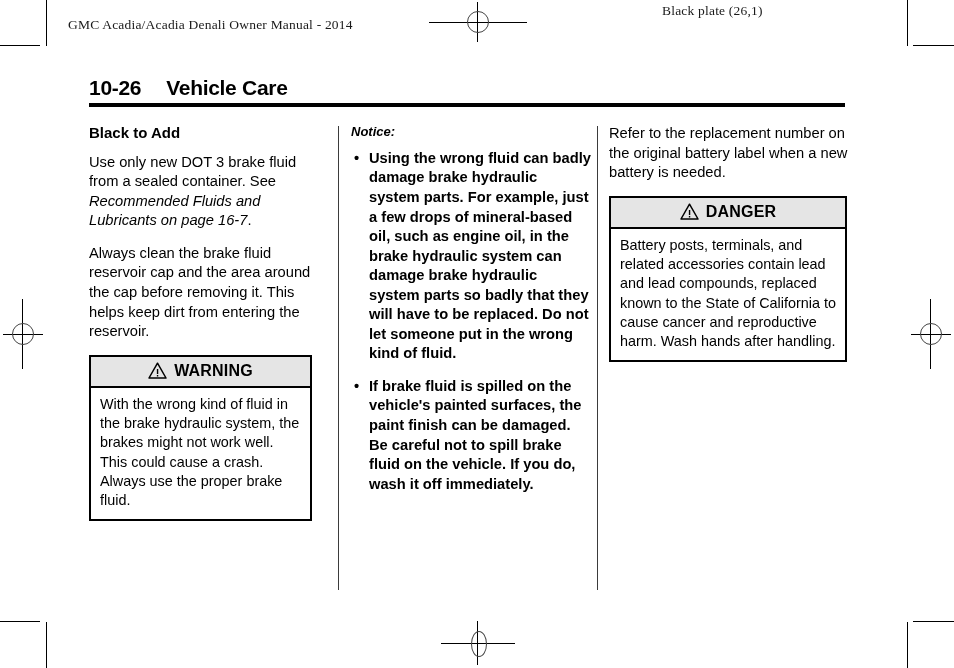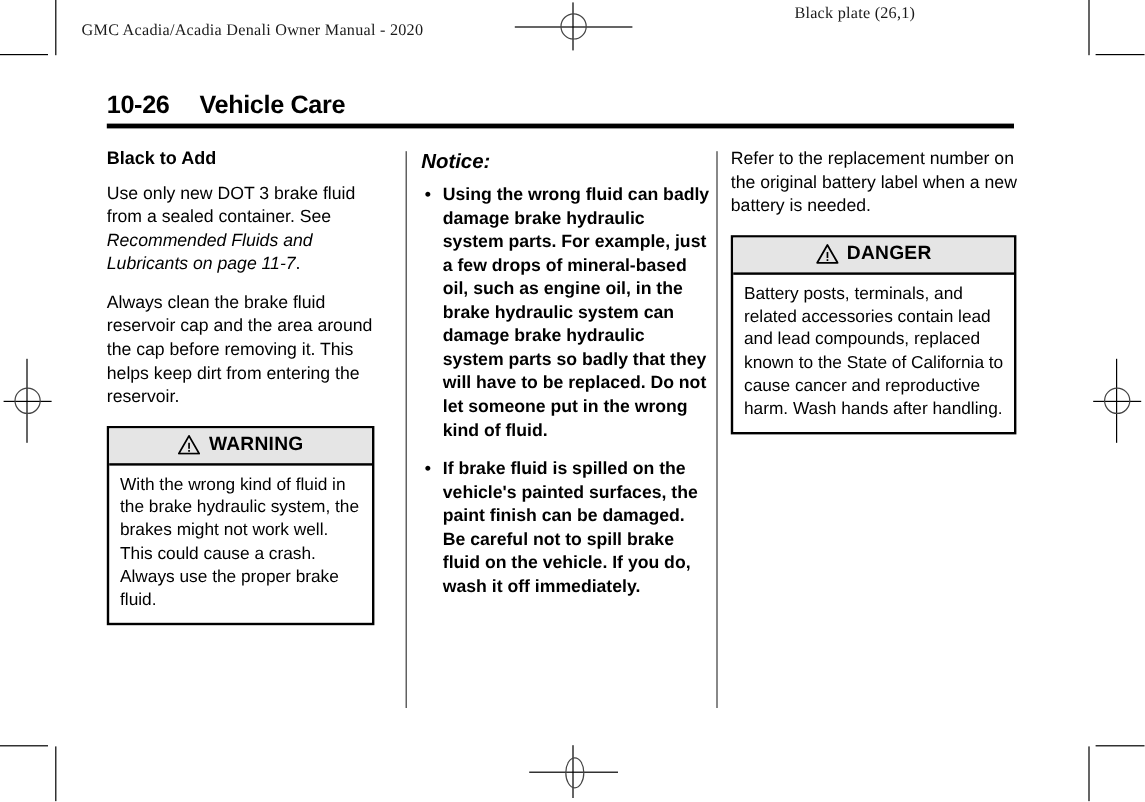--- a/index.html
+++ b/index.html
@@ -122,21 +122,21 @@
 
   p.body {
     margin: 0 0 13px 0;
     font-size: 14.7px;
     line-height: 1.33;
   }
   p.body .ital { font-style: italic; }
 
   p.notice-label {
     margin: 0 0 8px 0;
-    font-size: 17px;
+    font-size: 13px;
     font-weight: bold;
     font-style: italic;
     line-height: 1.3;
   }
 
   ul.bullets {
     margin: 0;
     padding: 0;
     list-style: none;
   }
@@ -221,39 +221,39 @@
     <div class="reg-hline" style="left:-20px; top:0px; width:40px;"></div>
     <div class="reg-circle" style="left:-11px; top:-11px; width:20px; height:20px;"></div>
   </div>
 
   <div class="reg" style="left:478px; top:643px;">
     <div class="reg-vline" style="left:-1px; top:-22px; height:44px;"></div>
     <div class="reg-hline" style="left:-37px; top:0px; width:74px;"></div>
     <div class="reg-circle" style="left:-7px; top:-12px; width:14px; height:24px;"></div>
   </div>
 
-  <div class="runhead" id="runhead-left">GMC Acadia/Acadia Denali Owner Manual - 2020</div>
+  <div class="runhead" id="runhead-left">GMC Acadia/Acadia Denali Owner Manual - 2014</div>
   <div class="runhead" id="runhead-right">Black plate (26,1)</div>
 
   <div id="page-head">
     <div class="headline">
       <span class="folio">10-26</span>
       <span class="section-name">Vehicle Care</span>
     </div>
     <div class="rule"></div>
   </div>
 
   <div class="col-divider" id="divider-1"></div>
   <div class="col-divider" id="divider-2"></div>
 
   <div class="col" id="col-1">
 
     <h3 class="sub-head">Black to Add</h3>
 
-    <p class="body"><span>Use only new DOT 3 brake fluid from a sealed container. See </span><span class="ital">Recommended Fluids and Lubricants on page 11-7</span><span>.</span></p>
+    <p class="body"><span>Use only new DOT 3 brake fluid from a sealed container. See </span><span class="ital">Recommended Fluids and Lubricants on page 16-7</span><span>.</span></p>
 
     <p class="body">Always clean the brake fluid reservoir cap and the area around the cap before removing it. This helps keep dirt from entering the reservoir.</p>
 
     <div class="alert-box" id="warning-box">
       <div class="alert-header">
         <span class="tri-icon">
           <svg width="19" height="17" viewBox="0 0 19 17" aria-hidden="true">
             <polygon points="9.5,1.2 18,16 1,16" fill="none" stroke="#000" stroke-width="1.5" stroke-linejoin="round"></polygon>
             <rect x="8.85" y="7" width="1.4" height="5" fill="#000"></rect>
             <rect x="8.85" y="13" width="1.4" height="1.5" fill="#000"></rect>

